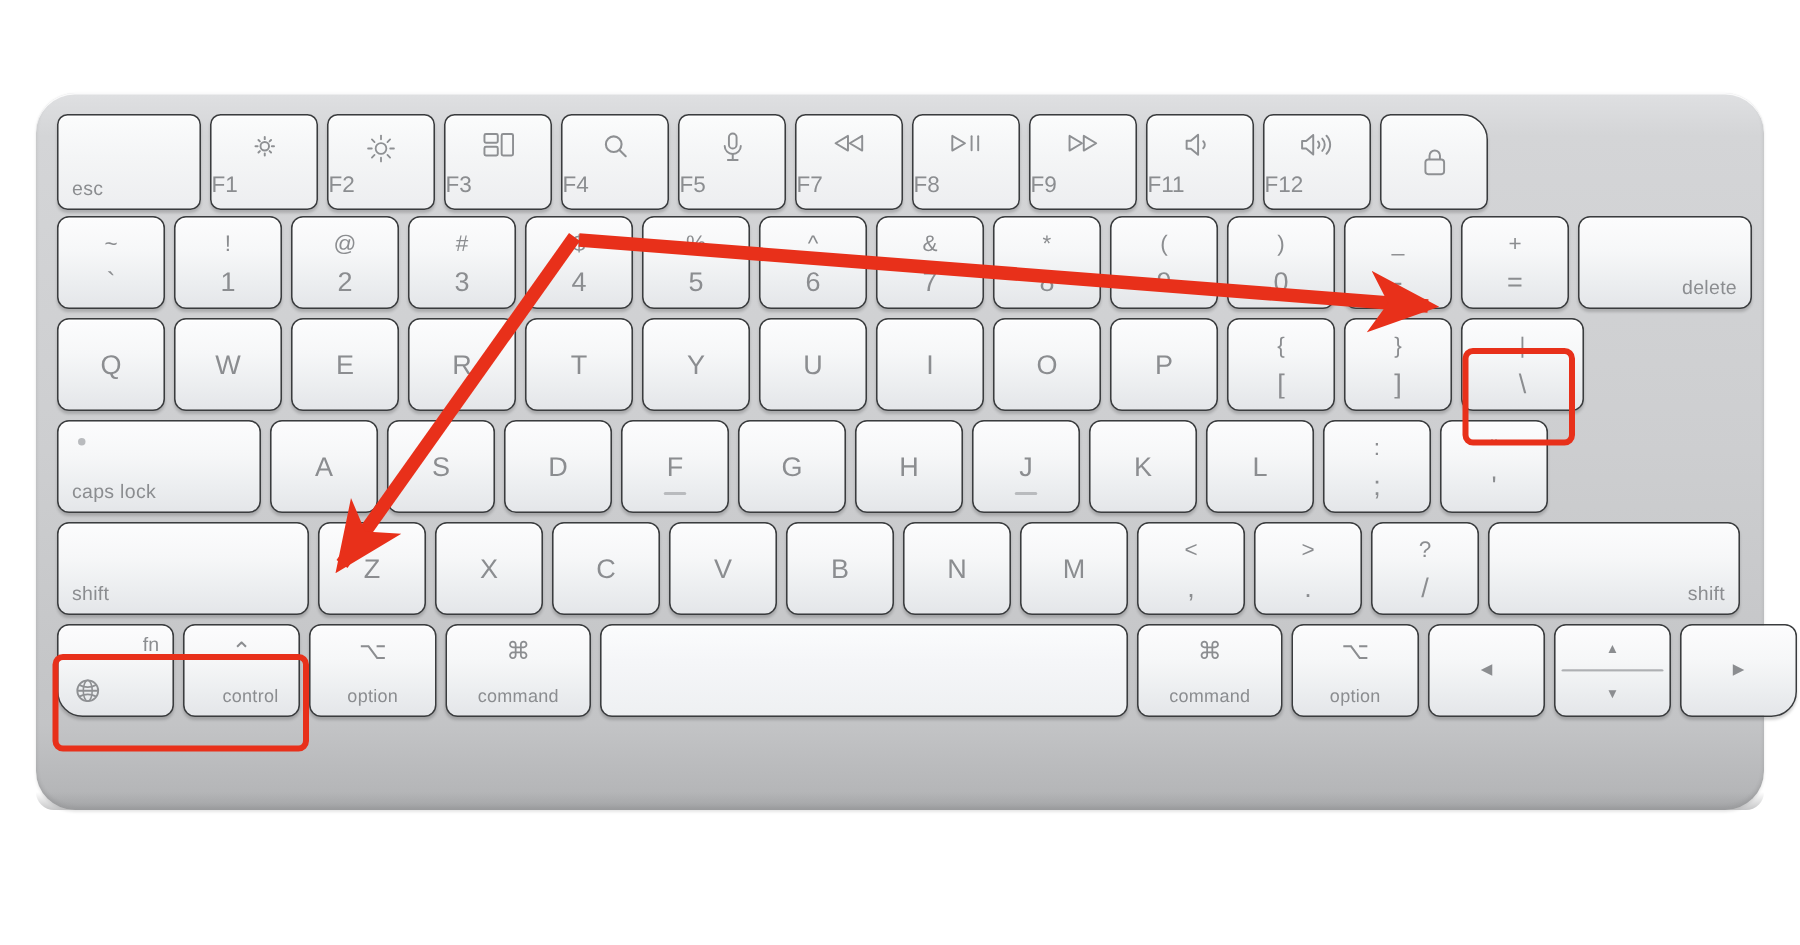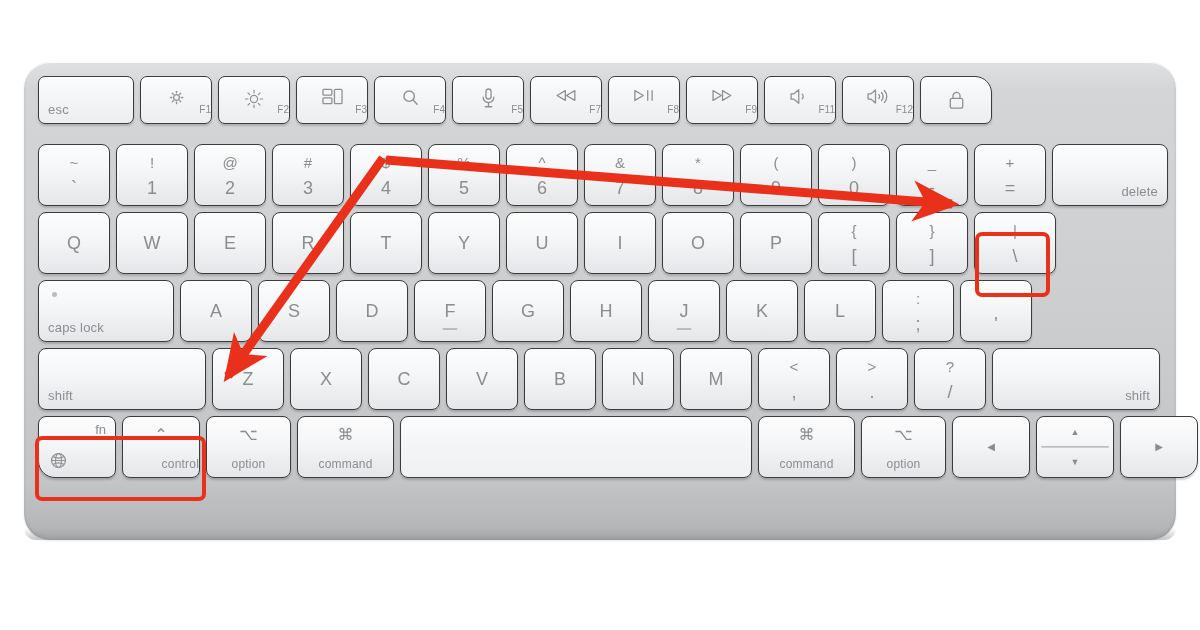--- a/index.html
+++ b/index.html
@@ -54,21 +54,21 @@
     bottom: 22px;
   }
 
   .row {
     position: absolute;
     left: 0;
     right: 0;
     display: flex;
     gap: 6px;
   }
-  .row.r0 { top: 0px;   height: 48px; }
+  .row.r0 { top: 0px;   height: 64px; }
   .row.r1 { top: 68px;  height: 62px; }
   .row.r2 { top: 136px; height: 62px; }
   .row.r3 { top: 204px; height: 62px; }
   .row.r4 { top: 272px; height: 62px; }
   .row.r5 { top: 340px; height: 62px; }
 
   
   .key {
     position: relative;
     flex: 0 0 auto;
@@ -140,22 +140,22 @@
     left: 0; right: 0;
     top: 11px;
     text-align: center;
     line-height: 1;
     color: #8e9093;
   }
   .lbl-fnum {        
     position: absolute;
     left: 0; right: 0;
     bottom: 8px;
-    text-align: right;
-    font-size: 10px;
+    text-align: left;
+    font-size: 15px;
     line-height: 1;
     color: #8b8d90;
   }
 
   .ficon-svg { display:block; margin: 0 auto; }
   .ficon-svg path, .ficon-svg line, .ficon-svg circle,
   .ficon-svg rect, .ficon-svg polygon, .ficon-svg polyline {
     vector-effect: non-scaling-stroke;
   }
 
@@ -571,21 +571,21 @@
               <ellipse cx="10" cy="10" rx="3.5" ry="8.2"></ellipse>
               <line x1="1.8" y1="10" x2="18.2" y2="10"></line>
               <path d="M3.3 5.4a14 14 0 0 0 13.4 0"></path>
               <path d="M3.3 14.6a14 14 0 0 1 13.4 0"></path>
             </svg>
           </span>
         </div>
 
         <div class="key" style="width:78px">
           <span class="lbl-c-top" style="font-size:16px">⌃</span>
-          <span class="lbl-bl" style="left:12px;right:0;text-align:right;font-size:12px">control</span>
+          <span class="lbl-bl" style="left:12px;right:0;text-align:center;font-size:12px">control</span>
         </div>
 
         <div class="key" style="width:85px">
           <span class="lbl-c-top" style="font-size:16px">⌥</span>
           <span class="lbl-bl" style="left:0;right:0;text-align:center;font-size:12px">option</span>
         </div>
 
         <div class="key" style="width:97px">
           <span class="lbl-c-top" style="font-size:16px">⌘</span>
           <span class="lbl-bl" style="left:0;right:0;text-align:center;font-size:12px">command</span>

